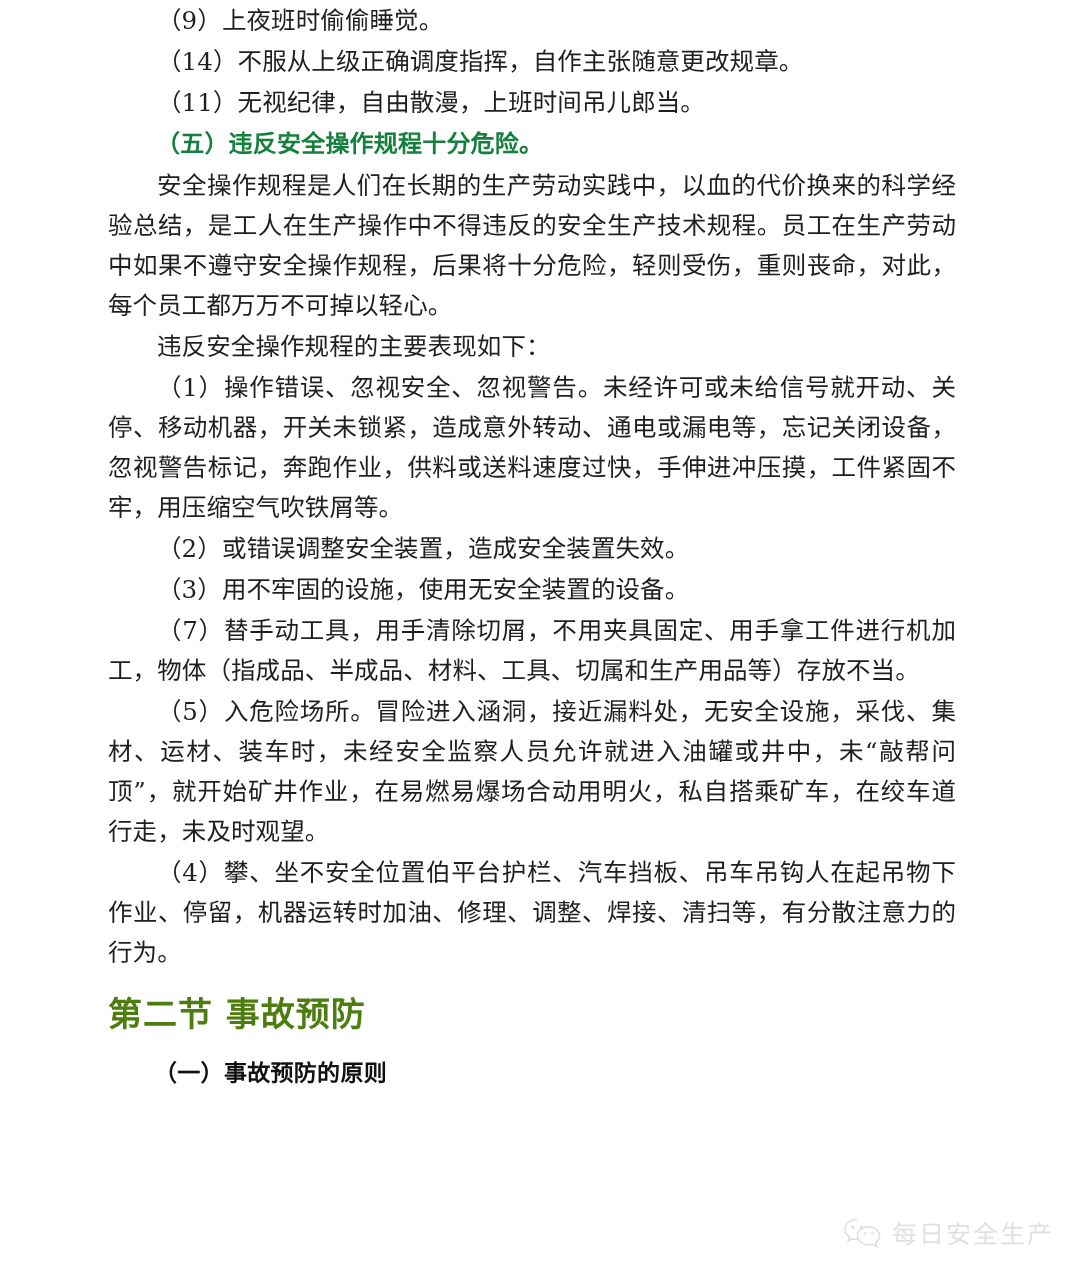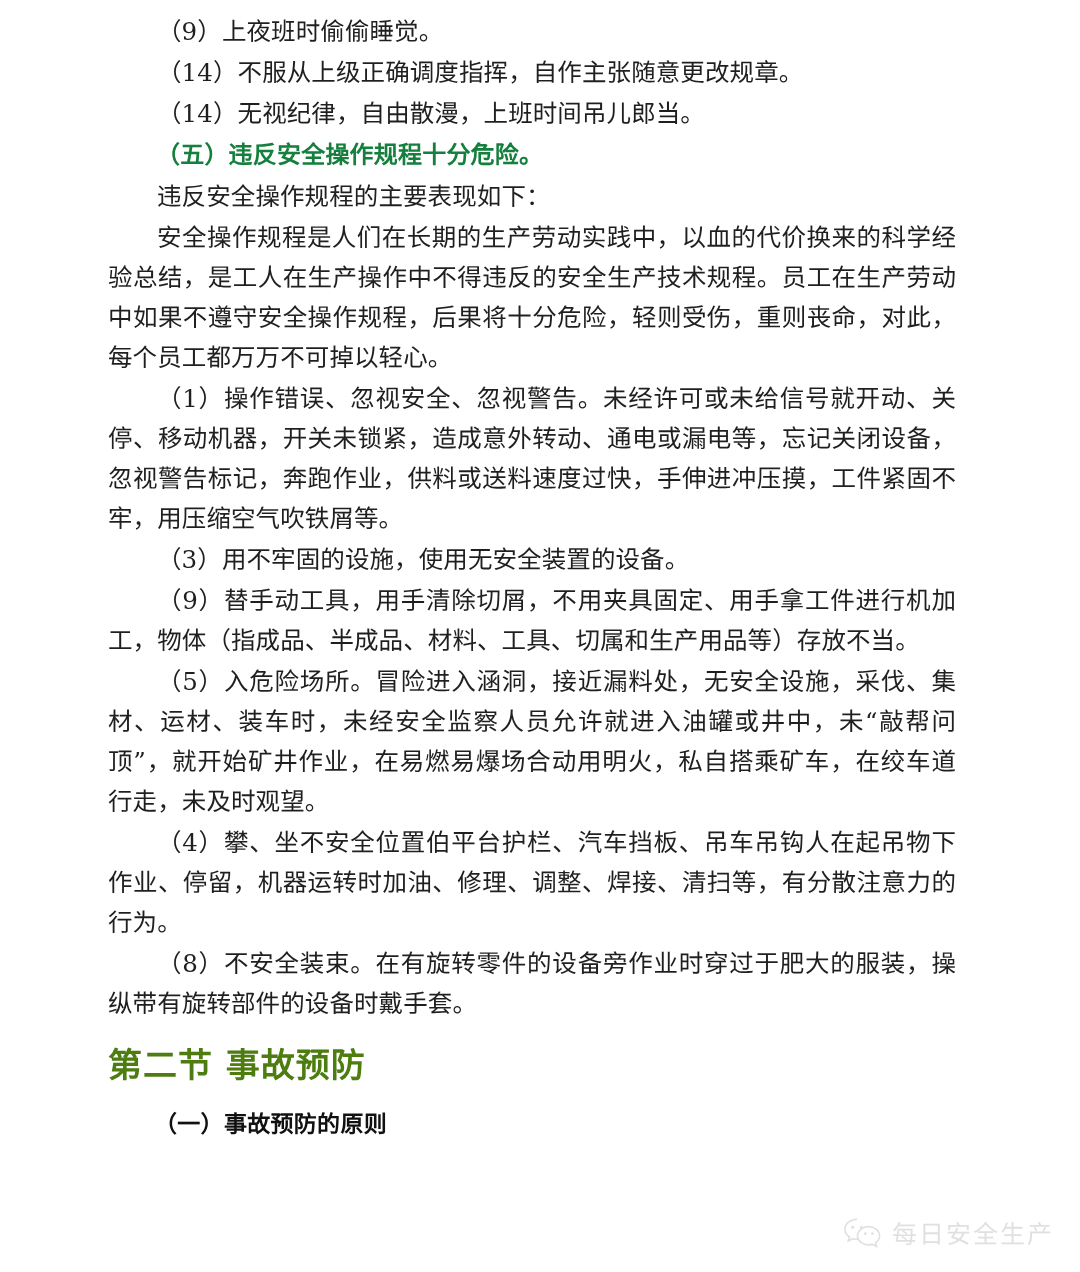--- a/index.html
+++ b/index.html
@@ -18,21 +18,21 @@
     -webkit-font-smoothing: antialiased;
   }
 
   .page {
     position: absolute;
     left: 0;
     top: 0;
     width: 1080px;
     height: 1272px;
     box-sizing: border-box;
-    padding: 12px 124px 0 108px;
+    padding: 1px 124px 0 108px;
   }
 
   
   .para {
     font-size: 24.5px;
     line-height: 40px;
     text-align: justify;
     text-justify: inter-ideograph;
     letter-spacing: 0.1px;
     margin: 0 0 1px 0;
@@ -103,34 +103,34 @@
   }
   .watermark svg { display: block; }
 </style>
 </head>
 <body>
 
 <div class="page">
 
   <p class="para item">（9）上夜班时偷偷睡觉。</p>
   <p class="para item">（14）不服从上级正确调度指挥，自作主张随意更改规章。</p>
-  <p class="para item">（14）无视纪律，自由散漫，上班时间吊儿郎当。</p>
+  <p class="para item">（11）无视纪律，自由散漫，上班时间吊儿郎当。</p>
 
   <p class="bold-head">（五）违反安全操作规程十分危险。</p>
 
+  <p class="para indent">安全操作规程是人们在长期的生产劳动实践中，以血的代价换来的科学经验总结，是工人在生产操作中不得违反的安全生产技术规程。员工在生产劳动中如果不遵守安全操作规程，后果将十分危险，轻则受伤，重则丧命，对此，每个员工都万万不可掉以轻心。</p>
+
   <p class="para indent">违反安全操作规程的主要表现如下：</p>
 
-  <p class="para indent">安全操作规程是人们在长期的生产劳动实践中，以血的代价换来的科学经验总结，是工人在生产操作中不得违反的安全生产技术规程。员工在生产劳动中如果不遵守安全操作规程，后果将十分危险，轻则受伤，重则丧命，对此，每个员工都万万不可掉以轻心。</p>
-
   <p class="para item">（1）操作错误、忽视安全、忽视警告。未经许可或未给信号就开动、关停、移动机器，开关未锁紧，造成意外转动、通电或漏电等，忘记关闭设备，忽视警告标记，奔跑作业，供料或送料速度过快，手伸进冲压摸，工件紧固不牢，用压缩空气吹铁屑等。</p>
+  <p class="para item">（2）或错误调整安全装置，造成安全装置失效。</p>
   <p class="para item">（3）用不牢固的设施，使用无安全装置的设备。</p>
-  <p class="para item">（9）替手动工具，用手清除切屑，不用夹具固定、用手拿工件进行机加工，物体（指成品、半成品、材料、工具、切属和生产用品等）存放不当。</p>
+  <p class="para item">（7）替手动工具，用手清除切屑，不用夹具固定、用手拿工件进行机加工，物体（指成品、半成品、材料、工具、切属和生产用品等）存放不当。</p>
   <p class="para item">（5）入危险场所。冒险进入涵洞，接近漏料处，无安全设施，采伐、集材、运材、装车时，未经安全监察人员允许就进入油罐或井中，未“敲帮问顶”，就开始矿井作业，在易燃易爆场合动用明火，私自搭乘矿车，在绞车道行走，未及时观望。</p>
   <p class="para item">（4）攀、坐不安全位置伯平台护栏、汽车挡板、吊车吊钩人在起吊物下作业、停留，机器运转时加油、修理、调整、焊接、清扫等，有分散注意力的行为。</p>
-  <p class="para item">（8）不安全装束。在有旋转零件的设备旁作业时穿过于肥大的服装，操纵带有旋转部件的设备时戴手套。</p>
 
   <h1 class="section-title">第二节 事故预防</h1>
 
   <p class="sub-head">（一）事故预防的原则</p>
 
 </div>
 
 <div class="watermark">
   <span>
     <svg width="42" height="32" viewBox="0 0 42 32" aria-hidden="true">

